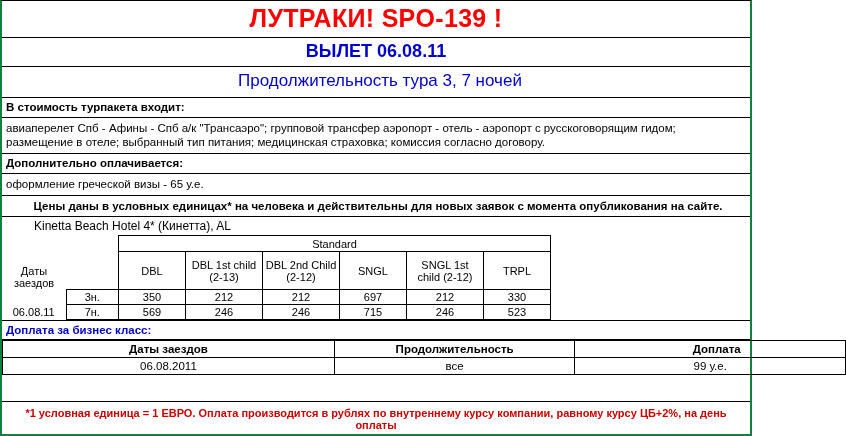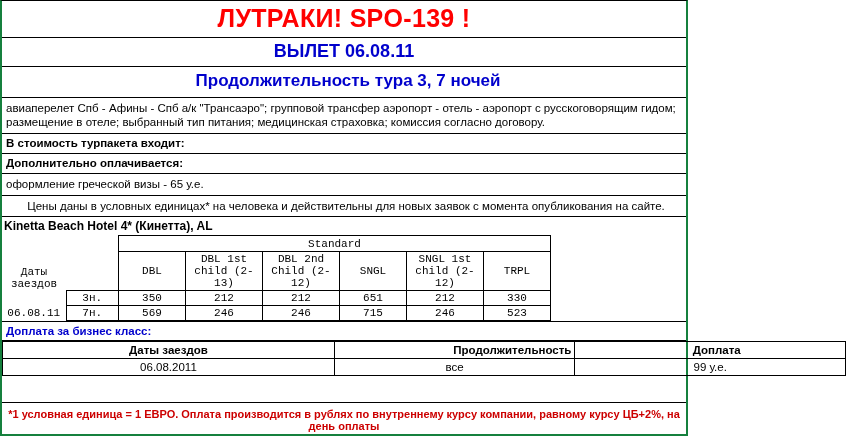--- a/index.html
+++ b/index.html
@@ -9,21 +9,21 @@
   }
   body {
     width: 846px;
     height: 436px;
     font-family: "Liberation Sans", sans-serif;
     font-size: 11px;
     color: #000000;
     overflow: hidden;
   }
   .page {
-    width: 688px;
+    width: 752px;
     height: 436px;
     position: relative;
     box-sizing: border-box;
     border: 2px solid #15803d;
     border-top: 1px solid #000;
   }
   
   .hdr-row {
     border-bottom: 1px solid #000;
     text-align: center;
@@ -38,55 +38,56 @@
   }
   .title-sub {
     color: #0000cc;
     font-size: 18px;
     font-weight: bold;
     padding: 3px 0 4px 0;
   }
   .title-sub2 {
     color: #0000cc;
     font-size: 17px;
-    font-weight: bold;
+    font-weight: normal;
     padding: 4px 0 6px 8px;
   }
   
   .band {
     border-bottom: 1px solid #000;
     box-sizing: border-box;
     padding: 3px 4px 3px 4px;
   }
   .band-bold {
     font-weight: bold;
     font-size: 11.5px;
     padding: 3px 4px 4px 4px;
   }
   .band-text {
     font-size: 11.5px;
     line-height: 14px;
     padding: 3px 4px 4px 4px;
   }
   .band-center-bold {
-    font-weight: normal;
+    font-weight: bold;
     font-size: 11.5px;
     text-align: center;
     padding: 4px 4px 4px 8px;
   }
   .band-blue-bold {
     font-weight: bold;
     font-size: 11.5px;
     color: #0000cc;
     padding: 3px 4px 3px 4px;
   }
   .hotel-name {
-    font-weight: bold;
+    font-weight: normal;
     font-size: 12px;
     padding: 2px 4px 2px 2px;
+    margin-left: 30px;
   }
   
   table.price {
     border-collapse: collapse;
     margin: 0;
     font-size: 11px;
   }
   table.price td, table.price th {
     border: 1px solid #000;
     text-align: center;
@@ -128,34 +129,33 @@
   }
   .footer-note {
     color: #cc0000;
     font-weight: bold;
     font-size: 11px;
     text-align: center;
     padding: 5px 4px 4px 4px;
   }
   .tbl-wrap {
     border-bottom: 1px solid #000;
-    font-family: Liberation Mono, monospace;
   }
 </style>
 </head>
 <body>
 
 <div class="page">
 
   <div class="hdr-row title-main">ЛУТРАКИ! SPO-139 !</div>
   <div class="hdr-row title-sub">ВЫЛЕТ 06.08.11</div>
   <div class="hdr-row title-sub2">Продолжительность тура  3, 7 ночей</div>
 
+  <div class="band band-bold">В стоимость турпакета входит:</div>
   <div class="band band-text">авиаперелет Спб - Афины - Спб а/к "Трансаэро"; групповой трансфер аэропорт - отель - аэропорт с русскоговорящим гидом; размещение в отеле; выбранный тип питания; медицинская страховка; комиссия согласно договору.</div>
-  <div class="band band-bold">В стоимость турпакета входит:</div>
 
   <div class="band band-bold">Дополнительно оплачивается:</div>
   <div class="band band-text">оформление греческой визы - 65 у.е.</div>
 
   <div class="band band-center-bold">Цены даны в условных единицах* на человека и действительны для новых заявок с момента опубликования на сайте.</div>
 
   <div class="hotel-name">Kinetta Beach Hotel 4* (Кинетта), AL</div>
 
   <div class="tbl-wrap">
     <table class="price">
@@ -174,21 +174,21 @@
         <td style="width:62px;margin-left:32px;">SNGL</td>
         <td style="width:72px;">SNGL 1st child (2-12)</td>
         <td style="width:62px;">TRPL</td>
       </tr>
       <tr>
         <td class="nb cell-date"></td>
         <td>3н.</td>
         <td class="price-val">350</td>
         <td class="price-val">212</td>
         <td class="price-val">212</td>
-        <td class="price-val">651</td>
+        <td class="price-val">697</td>
         <td class="price-val">212</td>
         <td class="price-val">330</td>
       </tr>
       <tr>
         <td class="nb cell-date">06.08.11</td>
         <td>7н.</td>
         <td class="price-val">569</td>
         <td class="price-val">246</td>
         <td class="price-val">246</td>
         <td class="price-val">715</td>
@@ -198,21 +198,21 @@
     </tbody>
       </table>
   </div>
 
   <div class="band band-blue-bold">Доплата за бизнес класс:</div>
 
   <table class="biz">
     <tbody>
         <tr>
       <td class="head" style="width:340px;">Даты заездов</td>
-      <td class="head" style="width:240px;text-align:right;">Продолжительность</td>
+      <td class="head" style="width:240px;">Продолжительность</td>
       <td class="head" style="width:262px;padding-left:16px;">Доплата</td>
     </tr>
     <tr>
       <td>06.08.2011</td>
       <td>все</td>
       <td>99 у.е.</td>
     </tr>
   </tbody>
     </table>
 

